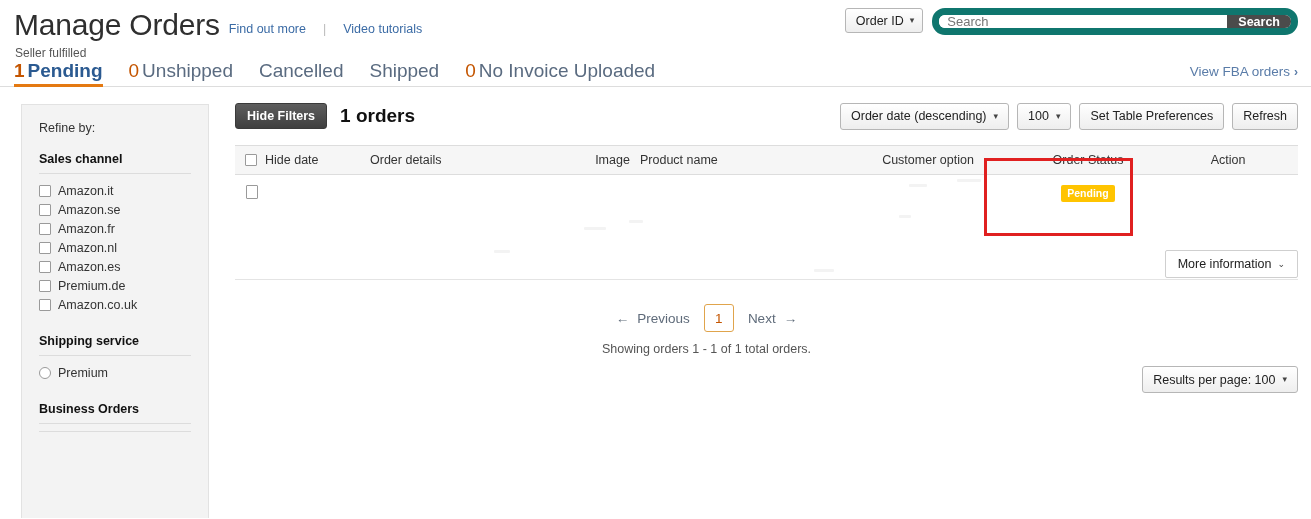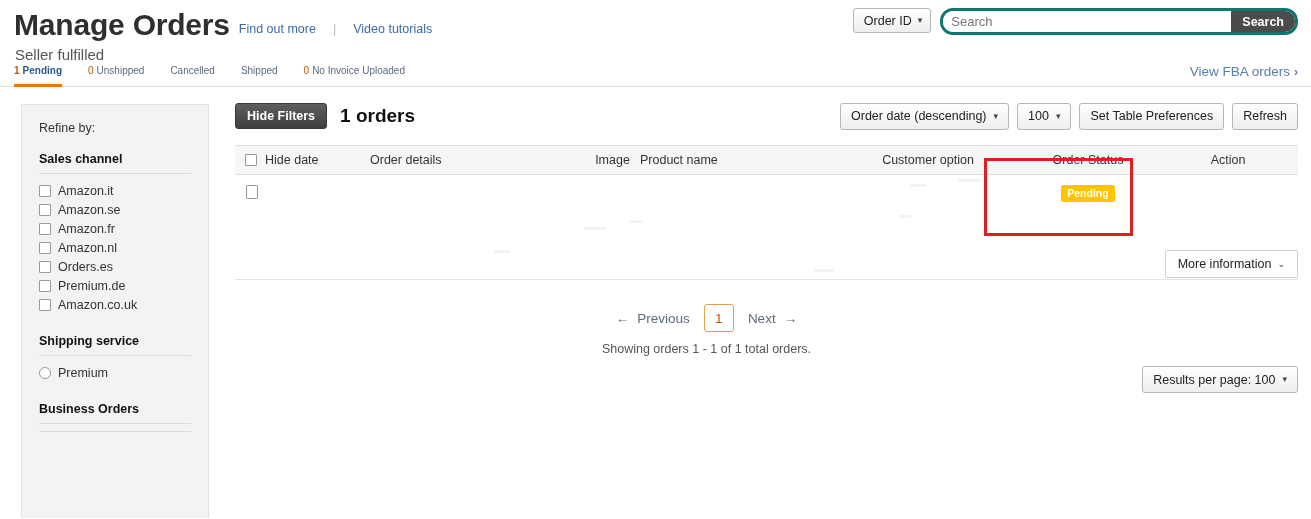--- a/index.html
+++ b/index.html
@@ -24,21 +24,21 @@
     height: 56px;
     box-sizing: border-box;
   }
   .title-row {
     display: flex;
     align-items: baseline;
     gap: 9px;
   }
   .page-title {
     font-size: 30px;
-    font-weight: 700;
+    font-weight: 400;
     color: #2f2f2f;
     letter-spacing: -0.2px;
     line-height: 34px;
   }
   .header-links {
     display: flex;
     align-items: baseline;
     gap: 17px;
     font-size: 12.5px;
     position: relative;
@@ -46,21 +46,21 @@
   }
   .header-links a {
     color: #3b6ba5;
     text-decoration: none;
   }
   .link-sep {
     color: #bbbbbb;
     font-size: 12.5px;
   }
   .subtitle {
-    font-size: 15px;
+    font-size: 12px;
     color: #555555;
     margin-top: 4px;
     margin-left: 1px;
   }
 
   
   .search-cluster {
     position: absolute;
     top: 8px;
     right: 13px;
@@ -80,21 +80,21 @@
     background: linear-gradient(to bottom, #ffffff, #eeeeee);
     border: 1px solid #b6b6b6;
     border-radius: 3px;
     cursor: pointer;
     white-space: nowrap;
   }
   .search-box {
     display: flex;
     margin-left: 9px;
     height: 27px;
-    border: 3px solid #0f766e;
+    border: 7px solid #0f766e;
     border-radius: 13px;
     overflow: hidden;
     box-sizing: border-box;
   }
   .search-input {
     width: 272px;
     border: none;
     outline: none;
     padding: 0 8px;
     font-size: 13px;
@@ -122,21 +122,21 @@
     padding: 0 14px;
     box-sizing: border-box;
   }
   .tabs {
     display: flex;
     align-items: flex-end;
     gap: 26px;
     height: 31px;
   }
   .tab {
-    font-size: 10px;
+    font-size: 19px;
     color: #5a6b80;
     padding-bottom: 8px;
     cursor: pointer;
     white-space: nowrap;
     line-height: 16px;
   }
   .tab .count { color: #c45500; margin-right: 3px; }
   .tab.active {
     color: #2b5a91;
     font-weight: bold;
@@ -490,21 +490,21 @@
         <div class="filter-option">
           <span class="cbox"></span>
           <span class="opt-label">Amazon.fr</span>
         </div>
         <div class="filter-option">
           <span class="cbox"></span>
           <span class="opt-label">Amazon.nl</span>
         </div>
         <div class="filter-option">
           <span class="cbox"></span>
-          <span class="opt-label">Orders.es</span>
+          <span class="opt-label">Amazon.es</span>
         </div>
         <div class="filter-option">
           <span class="cbox"></span>
           <span class="opt-label">Premium.de</span>
         </div>
         <div class="filter-option">
           <span class="cbox"></span>
           <span class="opt-label">Amazon.co.uk</span>
         </div>
       </div>

